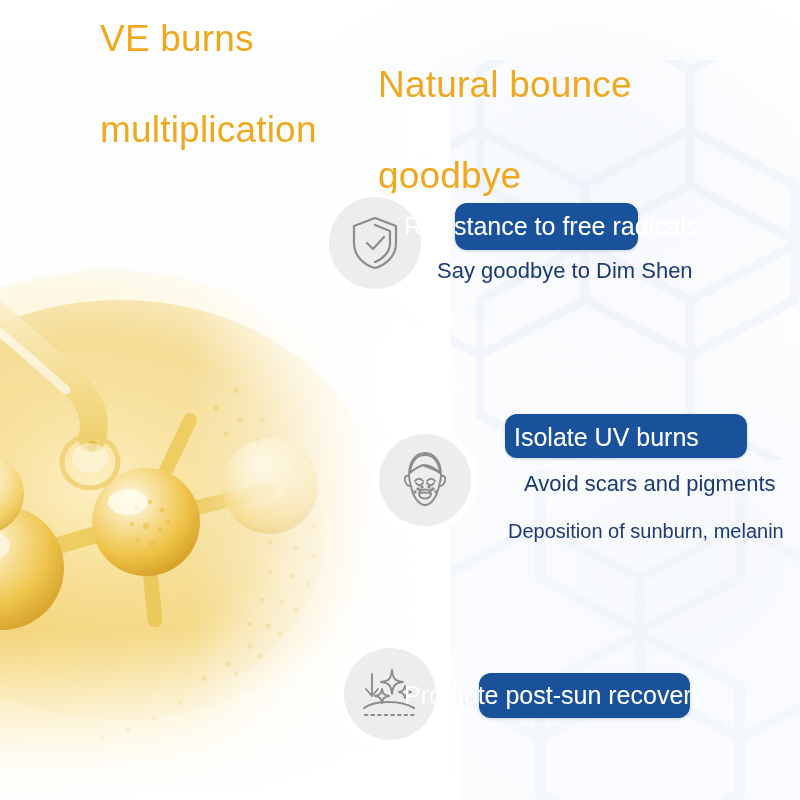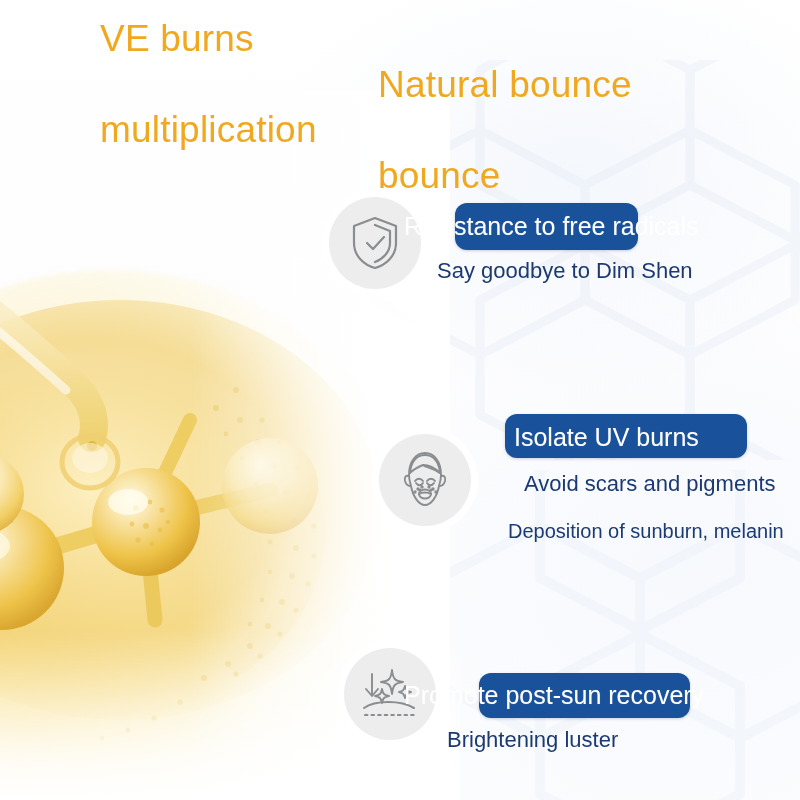--- a/index.html
+++ b/index.html
@@ -328,21 +328,21 @@
 
     <div class="oil-fade-right"></div>
     <div class="oil-fade-bottom"></div>
   </div>
 
   <div class="headline">
     <span class="hl-row">
       <span class="hl-col-a">VE burns</span><span class="hl-col-b">Natural bounce</span>
     </span>
     <span class="hl-row">
-      <span class="hl-col-a">multiplication</span><span class="hl-col-b">bounce</span>
+      <span class="hl-col-a">multiplication</span><span class="hl-col-b">goodbye</span>
     </span>
   </div>
 
   <div class="feature" id="f1">
     <div class="icon-circle">
       <svg width="52" height="56" viewBox="0 0 52 56" fill="none" stroke="#8a8d90" stroke-width="2.2" stroke-linecap="round" stroke-linejoin="round">
         <path d="M26 3 L47 11 V28 C47 41 37 50 26 53 C15 50 5 41 5 28 V11 Z"></path>
         <path d="M26 10 L41 16 V28 C41 37 34 44 26 47"></path>
         <path d="M18 28 L24 34 L35 22"></path>
       </svg>
@@ -391,16 +391,15 @@
         <path d="M5 21 L11 28 L17 21"></path>
         <path d="M31 2 C32 11 34 13 42 14 C34 15 32 17 31 26 C30 17 28 15 20 14 C28 13 30 11 31 2 Z"></path>
         <path d="M21 21 C22 26 23 27 28 28 C23 29 22 30 21 35 C20 30 19 29 14 28 C19 27 20 26 21 21 Z"></path>
         <path d="M44 18 C45 22 46 23 50 24 C46 25 45 26 44 30 C43 26 42 25 38 24 C42 23 43 22 44 18 Z"></path>
         <path d="M3 40 C14 32 40 32 53 40" stroke-width="2.1"></path>
         <path d="M4 47 H54" stroke-width="2.2" stroke-dasharray="2.4 4.2"></path>
       </svg>
     </div>
     <div class="pill"></div>
     <div class="pill-label">Promote post-sun recovery</div>
-    <div class="sub">Brightening luster</div>
   </div>
 
 </div>
 
 </body></html>

